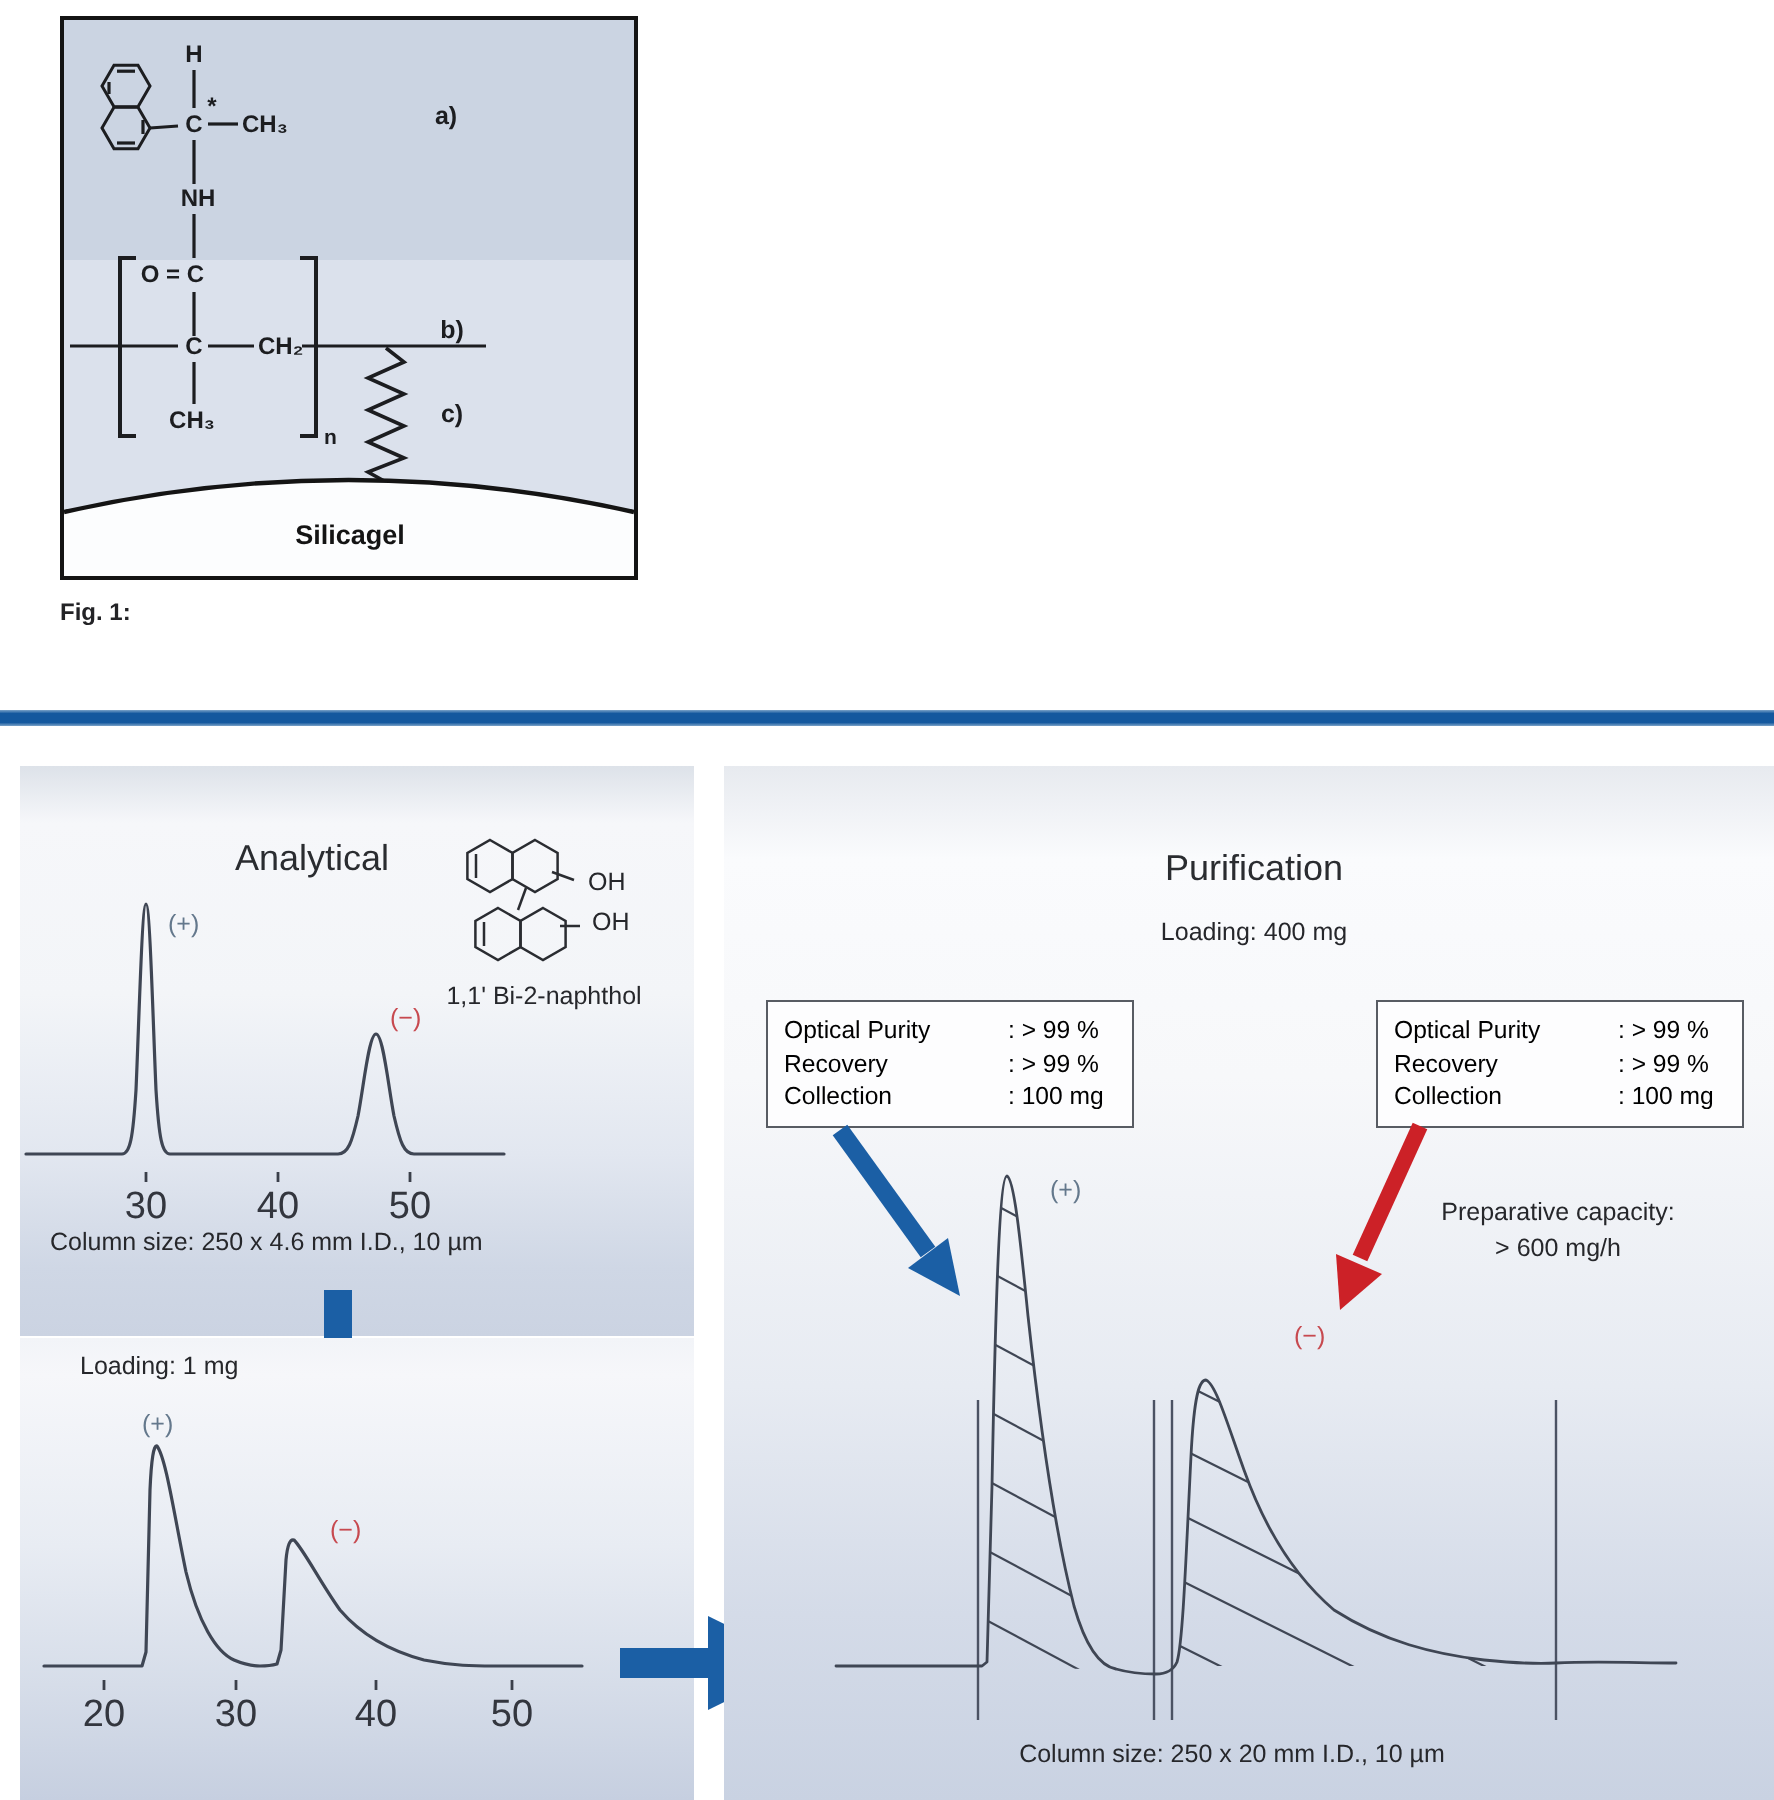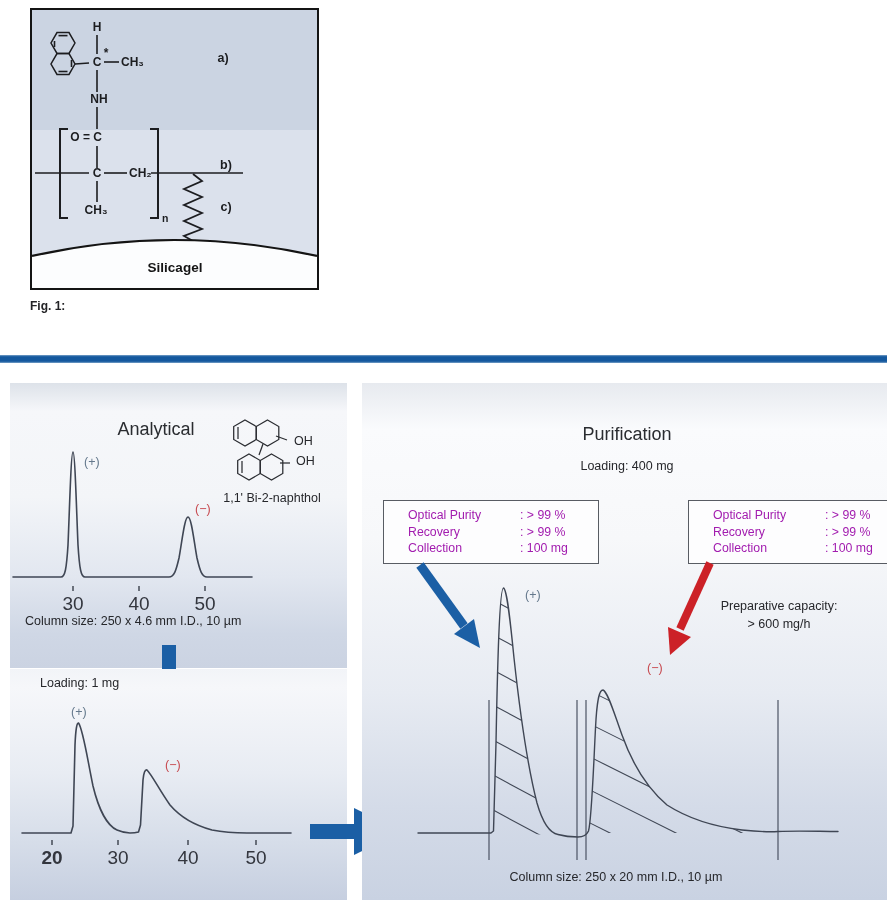--- a/index.html
+++ b/index.html
@@ -57,21 +57,21 @@
   #loading-band{position:absolute;left:0;bottom:0;width:100%;height:23px;
     background:linear-gradient(180deg,#ccd4e3,#c0cadd);}
 
   .arrow-blue{fill:var(--accent-blue);}
   .diag-blue-shaft{stroke:var(--accent-blue);stroke-width:9;}
   .diag-red-shaft{stroke:var(--accent-red);stroke-width:8;}
   .head-blue{fill:var(--accent-blue);}
   .head-red{fill:var(--accent-red);}
 
   .info-box{border:1.5px solid #585c63;background:rgba(253,253,254,0.92);
-    padding:6px 24px;font-size:12.3px;line-height:16.5px;color:#a21caf;}
+    padding:6px 8px;font-size:12.3px;line-height:16.5px;color:#000000;}
   .info-row{display:flex;}
   .info-row .lbl{width:112px;}
 </style>
 </head>
 <body>
 
 <div id="stage">
 
   <div id="structure-box" class="abs">
     <div class="region-top abs"></div>
@@ -188,21 +188,21 @@
         <line class="tickmark" x1="42" y1="171" x2="42" y2="176"></line>
         <line class="tickmark" x1="108" y1="171" x2="108" y2="176"></line>
         <line class="tickmark" x1="178" y1="171" x2="178" y2="176"></line>
         <line class="tickmark" x1="246" y1="171" x2="246" y2="176"></line>
       </g>
     </svg>
 
     <span class="abs plus" style="left:61px;top:36px;">(+)</span>
     <span class="abs minus" style="left:155px;top:89px;">(−)</span>
 
-    <span class="abs ctr tick-label" style="left:42px;top:178px;font-weight:bold;">20</span>
+    <span class="abs ctr tick-label" style="left:42px;top:178px;">20</span>
     <span class="abs ctr tick-label" style="left:108px;top:178px;">30</span>
     <span class="abs ctr tick-label" style="left:178px;top:178px;">40</span>
     <span class="abs ctr tick-label" style="left:246px;top:178px;">50</span>
   </div>
 
   <svg class="abs" style="left:310px;top:808px;" width="92" height="47" viewBox="0 0 92 47">
     <rect class="arrow-blue" x="0" y="16" width="48" height="15"></rect>
     <polygon class="arrow-blue" points="44,0 92,23.5 44,47"></polygon>
   </svg>
 

